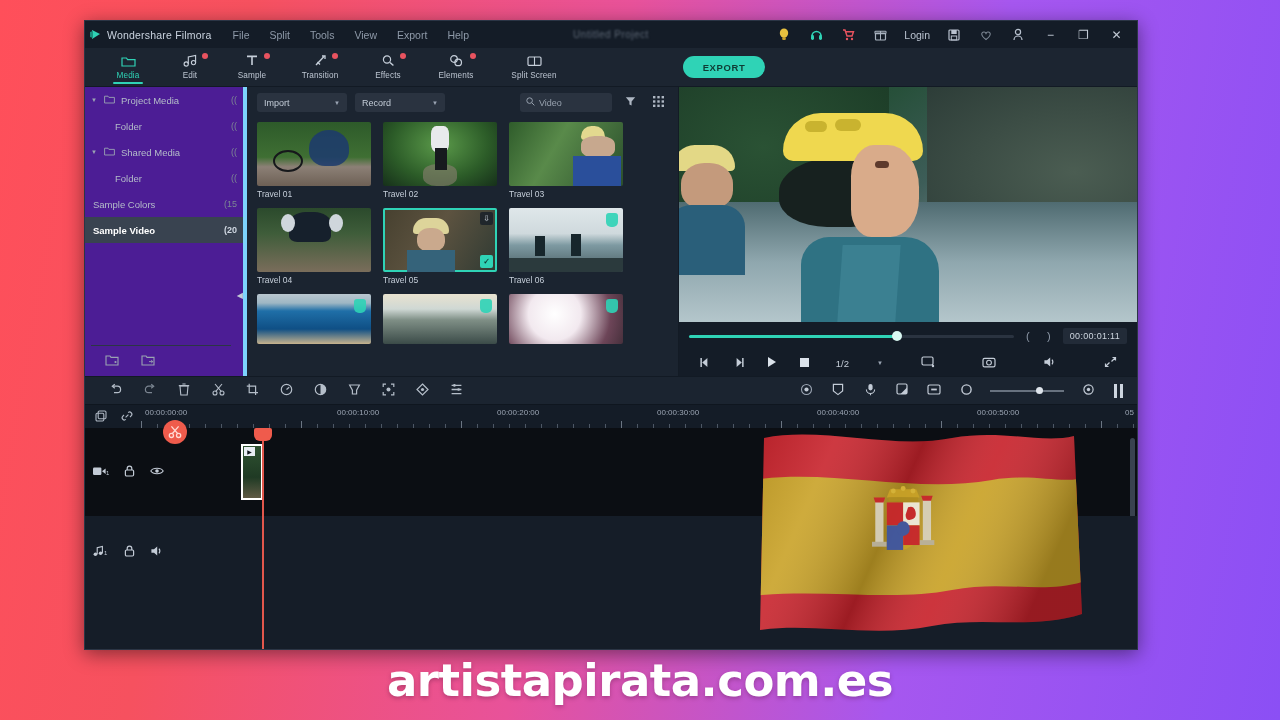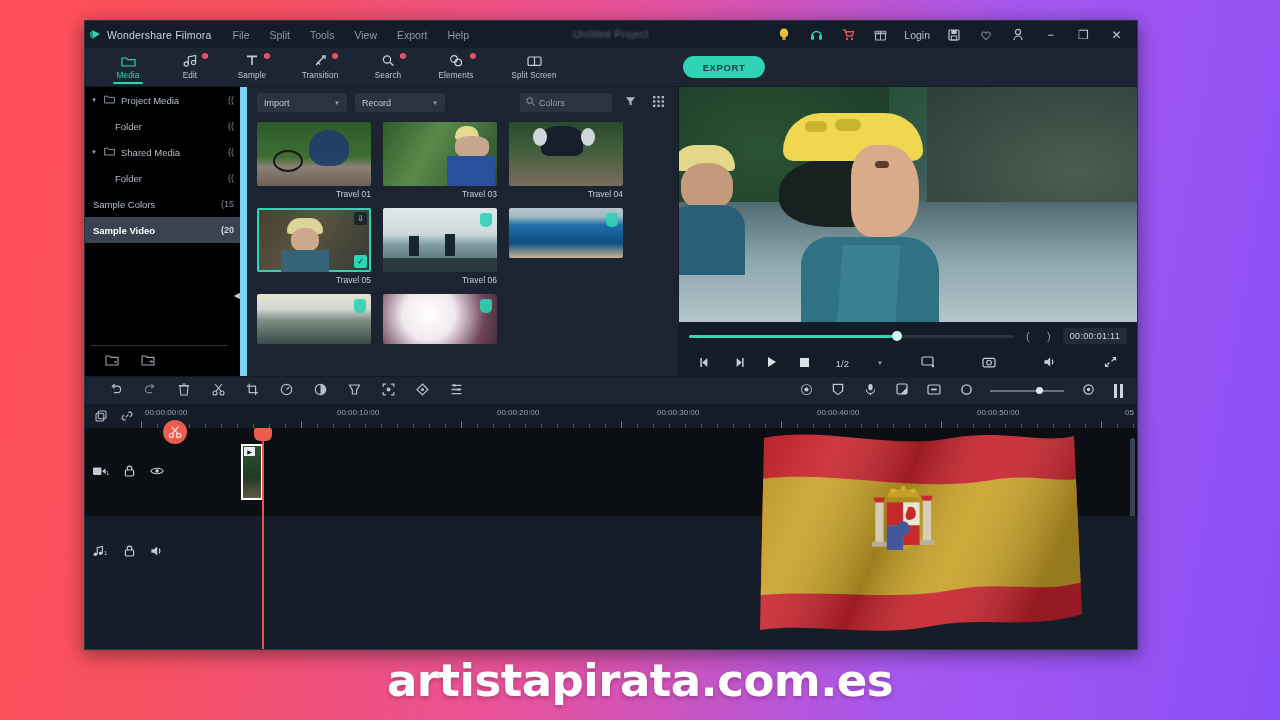--- a/index.html
+++ b/index.html
@@ -47,21 +47,21 @@
      background:#e8535f; }
   .tab.wide{ width:74px; }
   .export-btn{ position:absolute; right:372px; top:8px; width:82px; height:22px; border-radius:11px;
      background:#2fd3b6; color:#0f3b34; font-size:9.5px; font-weight:bold; letter-spacing:.6px;
      display:flex; align-items:center; justify-content:center; }
 
   
   .mainrow{ display:flex; flex:0 0 289px; height:289px; }
 
   
-  .libtree{ width:162px; background:#000000; border-right:7px solid #7dd3fc;
+  .libtree{ width:162px; background:#4c1d95; border-right:4px solid #7dd3fc;
      display:flex; flex-direction:column; position:relative;}
   .tree-row{ height:26px; display:flex; align-items:center; padding:0 6px; gap:5px; font-size:9.5px;
      color:#b4bdc9; filter:blur(.2px);}
   .tree-row .caret{ font-size:6px; color:#9aa4b2; width:8px; }
   .tree-row .fi{ font-size:10px; color:#9aa4b2; width:12px;}
   .tree-row .cnt{ margin-left:auto; color:#7d8794; font-size:9px;}
   .tree-row.indent{ padding-left:30px;text-align:center; }
   .tree-row.sel{ background:#394350; color:#fff; font-weight:bold;}
   .tree-spacer{ flex:1; }
   .tree-sep{ height:1px; background:#2c3644; margin:0 12px 0 6px;}
@@ -73,21 +73,21 @@
   .media{ width:432px; background:#1b2430; border-right:1px solid #131b25; display:flex; flex-direction:column;}
   .media-top{ height:31px; display:flex; align-items:center; padding:0 10px; gap:8px; }
   .drop{ width:90px; height:19px; background:#2a3340; border-radius:3px; display:flex; align-items:center;
      padding:0 7px; color:#c3ccd7; font-size:9px; filter:blur(.2px);}
   .drop .cv{ margin-left:auto; font-size:6px; color:#9aa4b2;}
   .searchbox{ margin-left:auto; width:92px; height:19px; background:#2a3340; border-radius:3px;
      display:flex; align-items:center; gap:4px; padding:0 6px; color:#97a1ae; font-size:9px;}
   .mt-ic{ color:#aeb7c3; font-size:11px; width:20px; text-align:center;}
   .grid{ flex:1; padding:4px 10px 0 10px; display:flex; flex-wrap:wrap; gap:9px 12px;
      align-content:flex-start; overflow:hidden;}
-  .cell{ width:114px;text-align:right; }
+  .cell{ width:114px; }
   .thumb{ width:114px; height:64px; border-radius:2px; position:relative; overflow:hidden;
      background:#2a3a2b;}
   .cell.selected .thumb{ outline:2px solid #2fd3b6; outline-offset:-2px;}
   .cap{ font-size:8.5px; color:#c6cfda; margin-top:3px; filter:blur(.2px); white-space:nowrap;
      overflow:hidden;}
   .badge-dl{ position:absolute; right:4px; top:4px; width:13px; height:13px; border-radius:2px;
      background:rgba(22,30,40,.8); color:#cfd7e1; font-size:8px; display:flex;
      align-items:center; justify-content:center;}
   .badge-ck{ position:absolute; right:4px; bottom:4px; width:13px; height:13px; border-radius:2px;
      background:#2fd3b6; color:#0f3b34; font-size:8px; display:flex; align-items:center;
@@ -274,21 +274,21 @@
       <div class="tl">Transition</div>
       <div class="dot" style="right:19px"></div>
     </div>
     <div class="tab">
       <div class="ti">
         <svg width="14" height="13" viewBox="0 0 14 13">
             <circle cx="6" cy="5.5" r="3.6" stroke="#c6cfda" stroke-width="1.2" fill="none"></circle>
             <path d="M9 8.4 L12.4 11.6" stroke="#c6cfda" stroke-width="1.4"></path>
           </svg>
       </div>
-      <div class="tl">Search</div>
+      <div class="tl">Effects</div>
       <div class="dot"></div>
     </div>
     <div class="tab wide">
       <div class="ti">
         <svg width="14" height="13" viewBox="0 0 14 13">
             <circle cx="5" cy="5" r="3.3" stroke="#c6cfda" stroke-width="1.2" fill="none"></circle>
             <circle cx="9.2" cy="8.4" r="3.3" stroke="#c6cfda" stroke-width="1.2" fill="none"></circle>
           </svg>
       </div>
       <div class="tl">Elements</div>
@@ -374,21 +374,21 @@
           <span>Record</span>
           <span class="cv">▼</span>
         </div>
         <div class="searchbox">
           <span>
             <svg width="9" height="9" viewBox="0 0 9 9">
                 <circle cx="3.6" cy="3.6" r="2.8" stroke="#97a1ae" stroke-width="1" fill="none"></circle>
                 <path d="M5.8 5.8 L8.4 8.4" stroke="#97a1ae" stroke-width="1"></path>
               </svg>
           </span>
-          <span>Colors</span>
+          <span>Video</span>
         </div>
         <div class="mt-ic">
           <svg width="11" height="11" viewBox="0 0 11 11">
               <path d="M.8 1.2 h9.4 L6.6 5.6 V9.6 L4.4 8.4 V5.6 Z" fill="#aeb7c3"></path>
             </svg>
         </div>
         <div class="mt-ic">
           <svg width="11" height="11" viewBox="0 0 11 11">
             <g fill="#aeb7c3">
                 <rect x="0" y="0" width="2.4" height="2.4"></rect>
@@ -408,20 +408,28 @@
       <div class="grid">
 
         <div class="cell">
           <div class="thumb" style="background:linear-gradient(#2d5a2a 0%,#3f6f33 55%,#8c8076 70%,#6d6055 100%)">
             <div style="position:absolute;left:52px;top:8px;width:40px;height:36px;background:#1c3a6e;border-radius:50% 50% 40% 40%;opacity:.85"></div>
             <div style="position:absolute;left:16px;top:28px;width:30px;height:22px;border:2px solid #16181b;border-radius:50%;"></div>
           </div>
           <div class="cap">Travel 01</div>
         </div>
 
+        <div class="cell">
+          <div class="thumb" style="background:radial-gradient(ellipse at 50% 35%,#5b9a4a 0%,#2c5c28 60%,#16301a 100%)">
+            <div style="position:absolute;left:40px;top:42px;width:34px;height:22px;background:#8a7f72;border-radius:40%;opacity:.6"></div>
+            <div style="position:absolute;left:48px;top:4px;width:18px;height:26px;background:#e8eaec;border-radius:30%"></div>
+            <div style="position:absolute;left:52px;top:26px;width:12px;height:22px;background:#171a1e"></div>
+          </div>
+          <div class="cap">Travel 02</div>
+        </div>
 
         <div class="cell">
           <div class="thumb" style="background:linear-gradient(120deg,#2f5c2b 0%,#598a4a 40%,#2b4f2c 100%)">
             <div style="position:absolute;right:18px;top:4px;width:24px;height:14px;background:#e3d98f;border-radius:12px 12px 4px 4px"></div>
             <div style="position:absolute;right:8px;top:14px;width:34px;height:22px;background:#c7a88e;border-radius:40%"></div>
             <div style="position:absolute;right:2px;top:34px;width:48px;height:30px;background:#2a4f9b"></div>
           </div>
           <div class="cap">Travel 03</div>
         </div>
 

